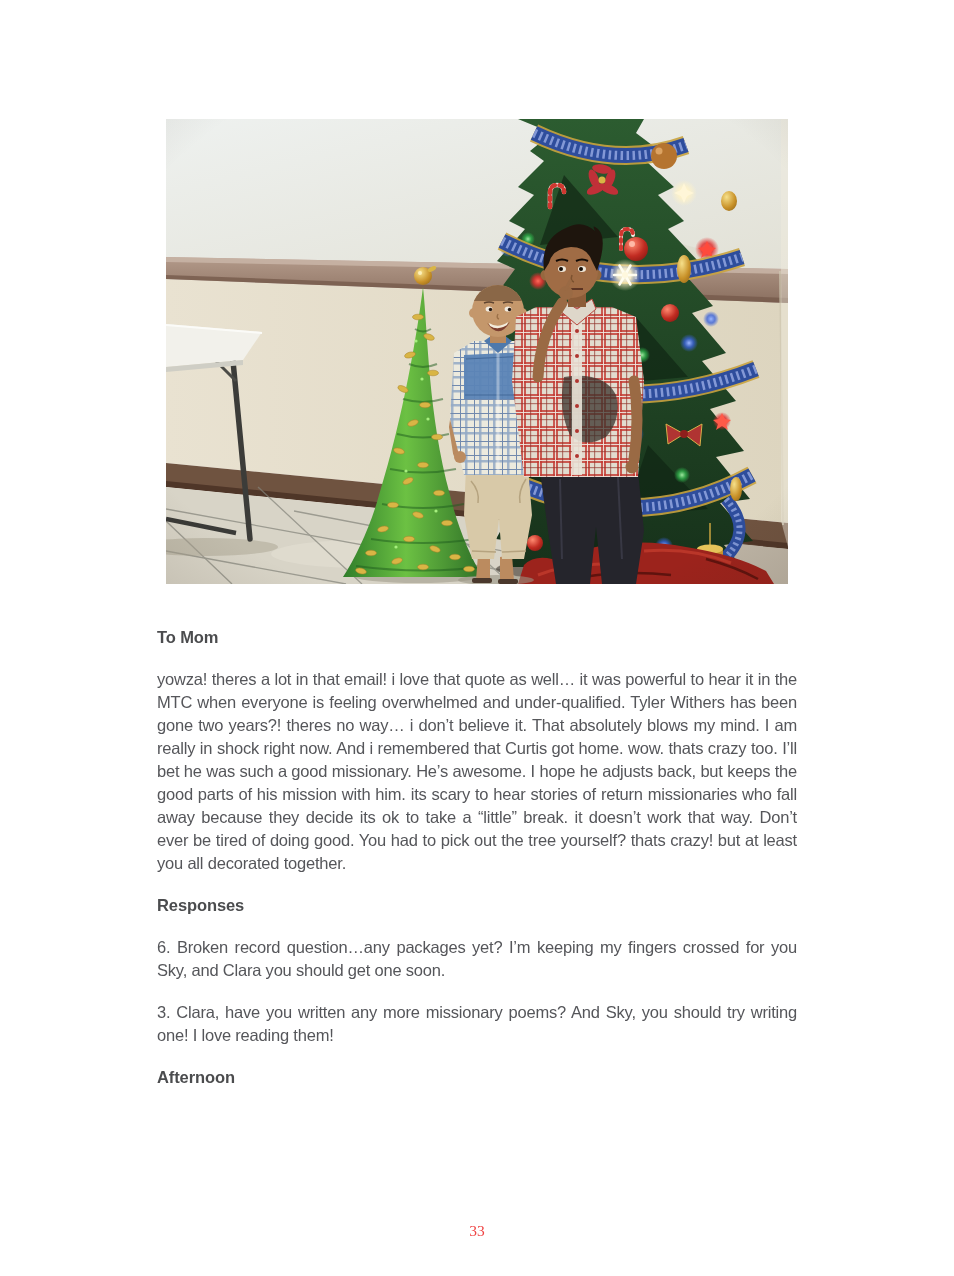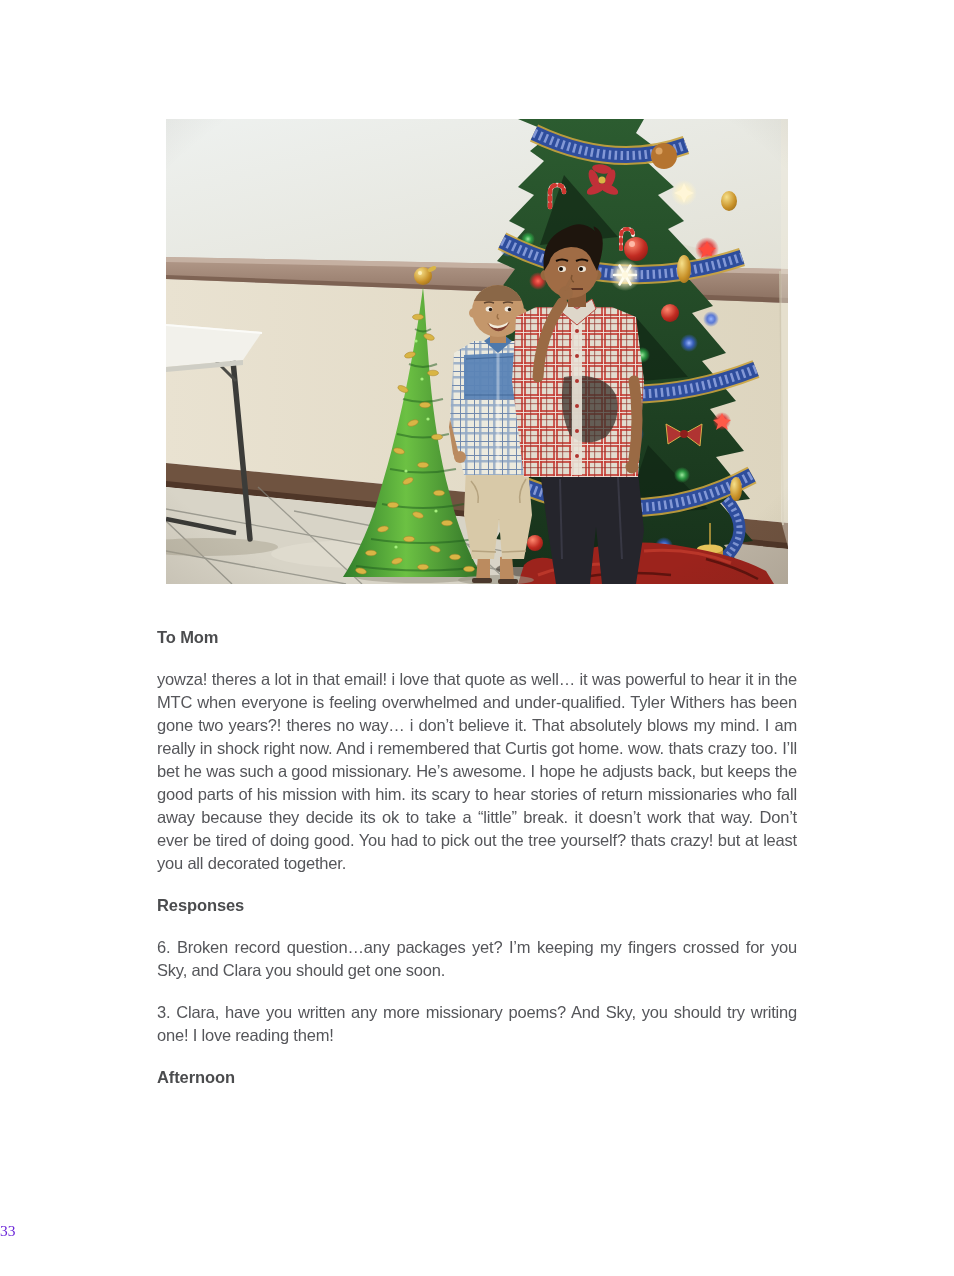--- a/index.html
+++ b/index.html
@@ -6,22 +6,22 @@
   body{width:954px;height:1276px;background:#ffffff;position:relative;overflow:hidden;
        font-family:"Liberation Sans",sans-serif}
   .page{position:absolute;inset:0}
   figure.photo{position:absolute;left:166px;top:119px;width:622px;height:465px;margin:0;padding:0}
   figure.photo svg{display:block}
   .content{position:absolute;left:157px;top:626px;width:640px;
            color:#55565a;font-size:16.5px;line-height:23px;letter-spacing:-0.2px}
   .content h2{font-size:16.5px;line-height:23px;margin:0 0 19px 0;color:#4b4c4e;
               font-weight:bold;letter-spacing:-0.1px}
   .content p{margin:0 0 19px 0;text-align:justify}
-  .page-number{position:absolute;top:1222px;left:0;width:954px;
-               font-family:"Liberation Serif",serif;font-size:15.5px;color:#6d28d9}
+  .page-number{position:absolute;top:1222px;left:0;width:954px;text-align:center;
+               font-family:"Liberation Serif",serif;font-size:15.5px;color:#ef4444}
 </style>
 </head>
 <body>
 
 <div class="page">
 
   <figure class="photo" aria-label="Two young boys posing between a slim gold tinsel Christmas tree and a large Christmas tree decorated with blue ribbon garland, ornaments and lights, in a tiled room with a white folding table and a red tree skirt on the floor">
     <svg width="622" height="465" viewBox="0 0 622 465" xmlns="http://www.w3.org/2000/svg">
       <defs>
         <linearGradient id="wallTopG" x1="0" y1="0" x2="1" y2="1">

